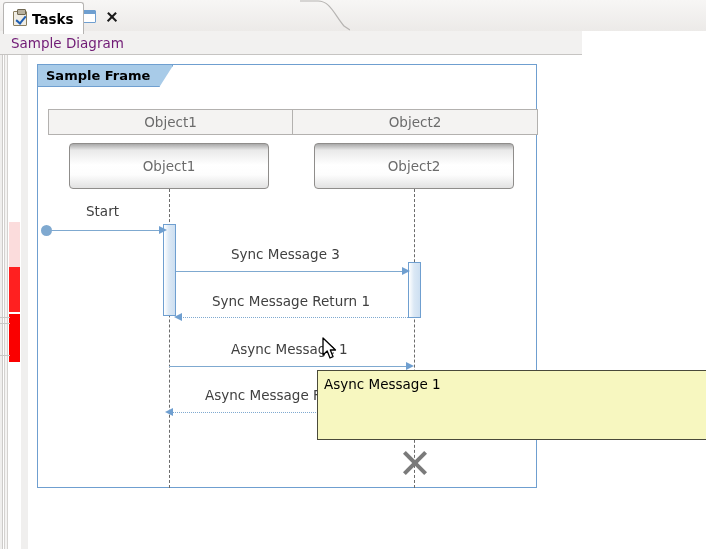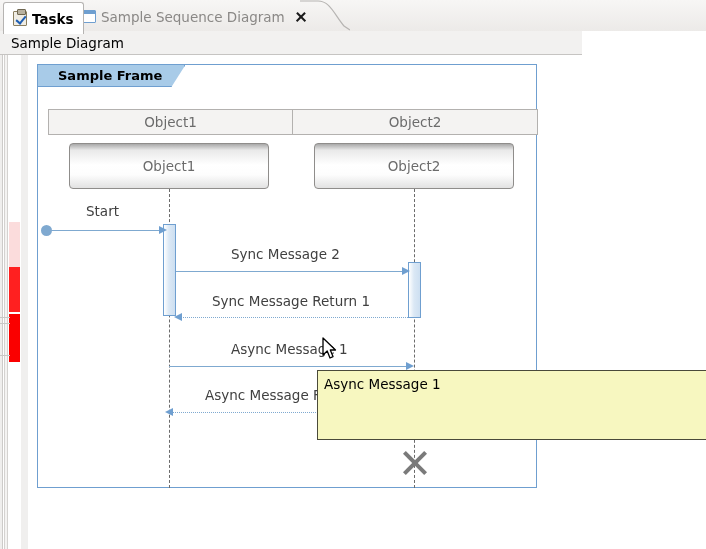--- a/index.html
+++ b/index.html
@@ -115,21 +115,21 @@
   .close-x::after  { transform: rotate(-45deg); }
 
   
   .titlebar {
     position: absolute; left: 0; top: 31px;
     width: 582px; height: 24px;
     background: #f2f1f0;
     border-bottom: 1px solid #c6c4c2;
     display: flex; align-items: center;
     padding-left: 11px;
-    font-size: 13.5px; color: #000000;
+    font-size: 13.5px; color: #701a75;
   }
 
   
   .ruler {
     position: absolute; left: 0; top: 55px;
     width: 28px; height: 494px;
     background: #ffffff;
   }
   .ruler-col-a {
     position:absolute; left:0; top:0; width:3px; height:494px;
@@ -169,21 +169,21 @@
   
   .frame {
     position: absolute; left: 9px; top: 9px;
     width: 500px; height: 424px;
     border: 1px solid #6f9fd0;
     background: #ffffff;
   }
   .frame-label {
     position: absolute; left: 0px; top: 0px;
     height: 22px;
-    padding: 0 22px 0 20px;
+    padding: 0 22px 0 8px;
     background: #a8cbe8;
     border-right: 1px solid #6f9fd0;
     border-bottom: 1px solid #6f9fd0;
     font-size: 13px; font-weight: bold; color: #000000;
     display: flex; align-items: center;
     clip-path: polygon(0 0, 100% 0, calc(100% - 14px) 100%, 0 100%);
   }
 
   
   .obj-head {
@@ -289,21 +289,20 @@
   <div class="tabbar">
     <div class="tabbar-fill"></div>
 
     <div class="tab tab-active">
       <span class="tasks-icon"></span>
       <span>Tasks</span>
     </div>
 
     <div class="tab tab-inactive">
       <span class="doc-icon"></span>
-      <span>Sample Sequence Diagram</span>
       <span class="close-x"></span>
     </div>
 
     <svg class="tab-curve" width="50" height="31" viewBox="0 0 50 31">
       <path d="M0 1 L18 1 C30 1 34 14 44 26 L50 30" fill="none" stroke="#b6b4b2" stroke-width="1.2"></path>
     </svg>
   </div>
 
   <div class="titlebar">
     <span>Sample Diagram</span>
@@ -349,21 +348,21 @@
       <div class="activation" style="left:125px;top:159px;height:92px;"></div>
       <div class="activation" style="left:370px;top:197px;height:56px;"></div>
 
       <div class="start-dot" style="left:3px;top:160px;"></div>
       <div class="msg-line" style="left:8px;top:165px;width:117px;"></div>
       <div class="arrow-r" style="left:121px;top:161px;"></div>
       <div class="msg-label" style="left:48px;top:138px;">Start</div>
 
       <div class="msg-line" style="left:138px;top:206px;width:232px;"></div>
       <div class="arrow-r" style="left:364px;top:202px;"></div>
-      <div class="msg-label" style="left:193px;top:181px;">Sync Message 2</div>
+      <div class="msg-label" style="left:193px;top:181px;">Sync Message 3</div>
 
       <div class="msg-line dotted" style="left:140px;top:252px;width:230px;"></div>
       <div class="arrow-l" style="left:136px;top:248px;"></div>
       <div class="msg-label" style="left:174px;top:228px;">Sync Message Return 1</div>
 
       <div class="msg-line" style="left:131px;top:301px;width:243px;"></div>
       <div class="arrow-r" style="left:368px;top:297px;"></div>
       <div class="msg-label" style="left:193px;top:276px;">Async Message 1</div>
 
       <div class="msg-line dotted" style="left:135px;top:347px;width:241px;"></div>

